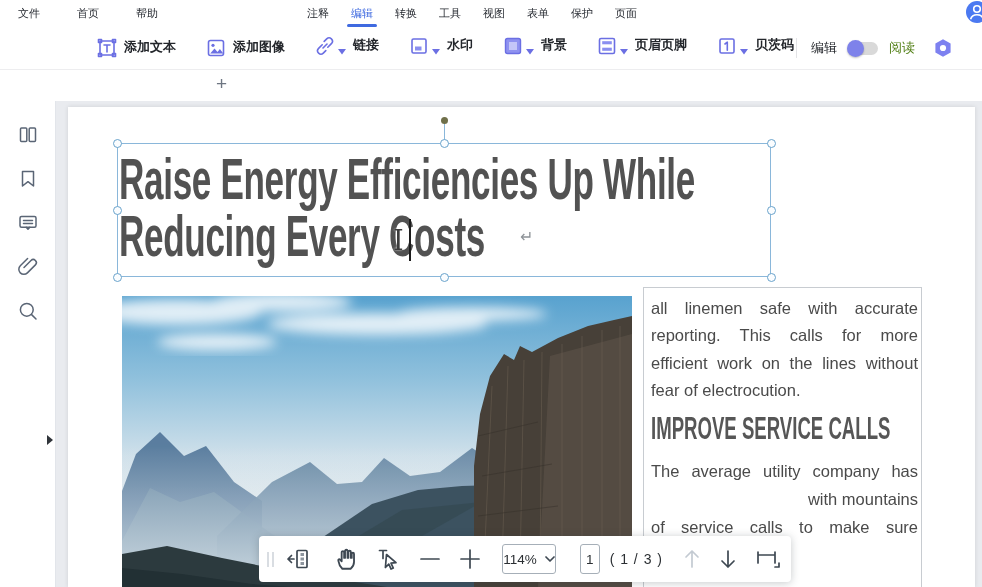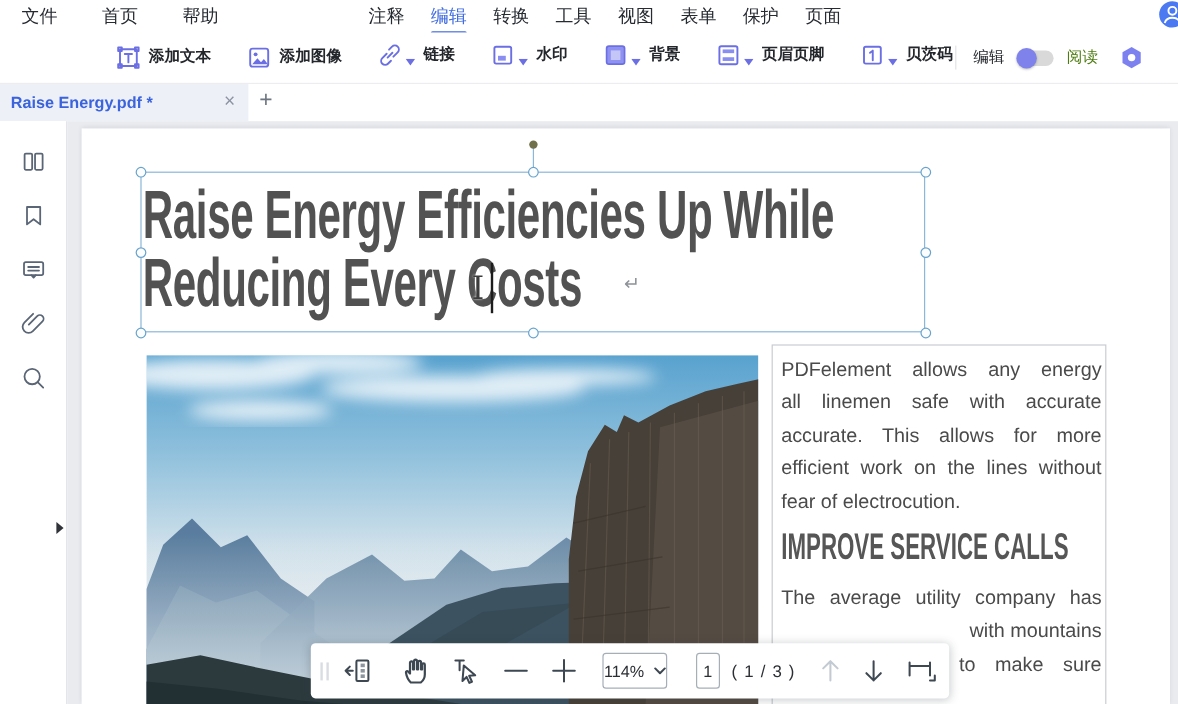--- a/index.html
+++ b/index.html
@@ -2,21 +2,21 @@
 <html><head>
 <meta charset="utf-8">
 <style>
   html,body{margin:0;padding:0;background:#fff;}
   .window{position:relative;width:982px;height:587px;overflow:hidden;background:#fff;
           font-family:"Liberation Sans",sans-serif;-webkit-font-smoothing:antialiased;}
   
   .menubar{position:absolute;left:0;top:0;width:982px;height:27px;background:#fff;display:flex;align-items:center;}
   .menu-left{display:flex;gap:37px;margin-left:18px;}
   .menu-right{position:absolute;left:307px;display:flex;gap:22px;}
-  .mitem{position:relative;font-size:15px;color:#262a31;cursor:default;white-space:nowrap;}
+  .mitem{position:relative;font-size:11px;color:#262a31;cursor:default;white-space:nowrap;}
   .mitem.active{color:#3f6ae0;}
   .mitem.active::after{content:"";position:absolute;left:50%;transform:translateX(-50%);bottom:-6px;width:30px;height:3px;background:#3f6ae0;border-radius:2px;}
   .avatar{position:absolute;right:-7px;top:0px;width:24px;height:24px;}
   
   .toolbar{position:absolute;left:0;top:27px;width:982px;height:43px;background:#fff;border-bottom:1px solid #ededef;
            display:flex;align-items:center;padding-left:97px;box-sizing:border-box;}
   .tbtn{display:flex;gap:7px;margin-right:30px;cursor:default;font-weight:bold;}
   .tbtn .ticon{display:flex;align-items:flex-end;}
   .tbtn .lbl{font-size:13px;color:#23262b;white-space:nowrap;}
   .caret{margin-left:3px;margin-bottom:1px;}
@@ -231,24 +231,20 @@
       <span class="hexbtn">
         <svg width="20" height="20" viewBox="0 0 20 20">
           <polygon points="10,1.2 17.6,5.6 17.6,14.4 10,18.8 2.4,14.4 2.4,5.6" fill="#7d81f0"></polygon>
           <circle cx="10" cy="10" r="3.1" fill="#fff"></circle>
         </svg>
       </span>
     </div>
   </div>
 
   <div class="tabbar">
-    <div class="tab">
-      <span class="tab-title">Raise Energy.pdf *</span>
-      <span class="tab-close">×</span>
-    </div>
     <span class="newtab">+</span>
   </div>
 
   <div class="sidebar">
     <div class="icol">
       <span>
         <svg width="24" height="24" viewBox="0 0 24 24">
           <rect x="4.5" y="5" width="6.3" height="13.5" rx="1" class="sb-ic"></rect>
           <rect x="13.2" y="5" width="6.3" height="13.5" rx="1" class="sb-ic"></rect>
         </svg>
@@ -349,23 +345,22 @@
           </g>
 
           <polygon points="0,291 0,258 45,250 100,262 160,274 220,284 265,291" fill="#2c3a3e"></polygon>
           <polygon points="0,291 0,272 60,278 130,288 170,291" fill="#223034"></polygon>
         </svg>
       </span>
 
       <div class="textcol">
         <div class="coltext">
           <div class="p1">
-            <div class="bline just">PDFelement allows any energy</div>
             <div class="bline just">all linemen safe with accurate</div>
-            <div class="bline just">accurate. This allows for more</div>
+            <div class="bline just">reporting. This calls for more</div>
             <div class="bline just">efficient work on the lines without</div>
             <div class="bline">fear of electrocution.</div>
           </div>
           <div class="sec-head">IMPROVE SERVICE CALLS</div>
           <div class="p2">
             <div class="bline just">The average utility company has</div>
             <div class="bline right">with mountains</div>
             <div class="bline just">of service calls to make sure</div>
           </div>
         </div>

